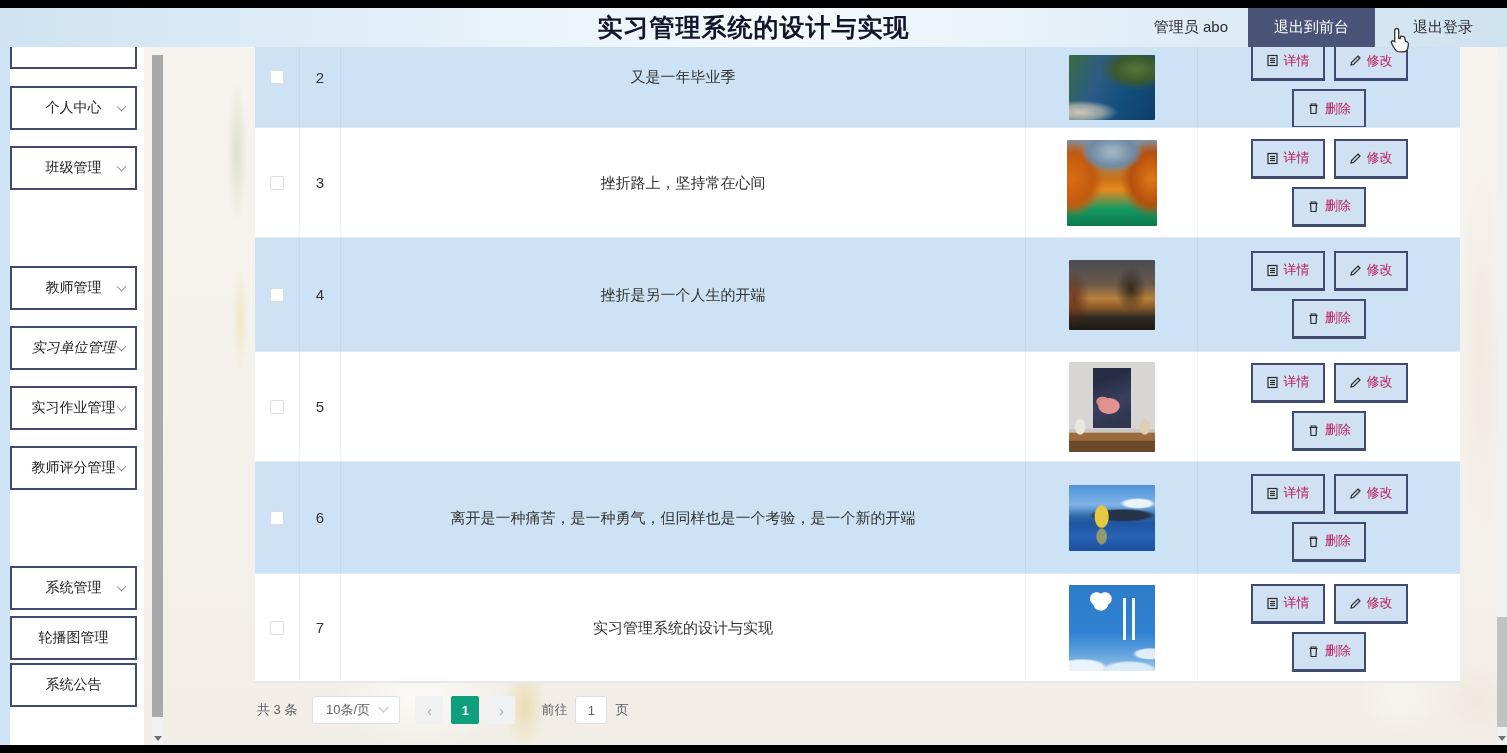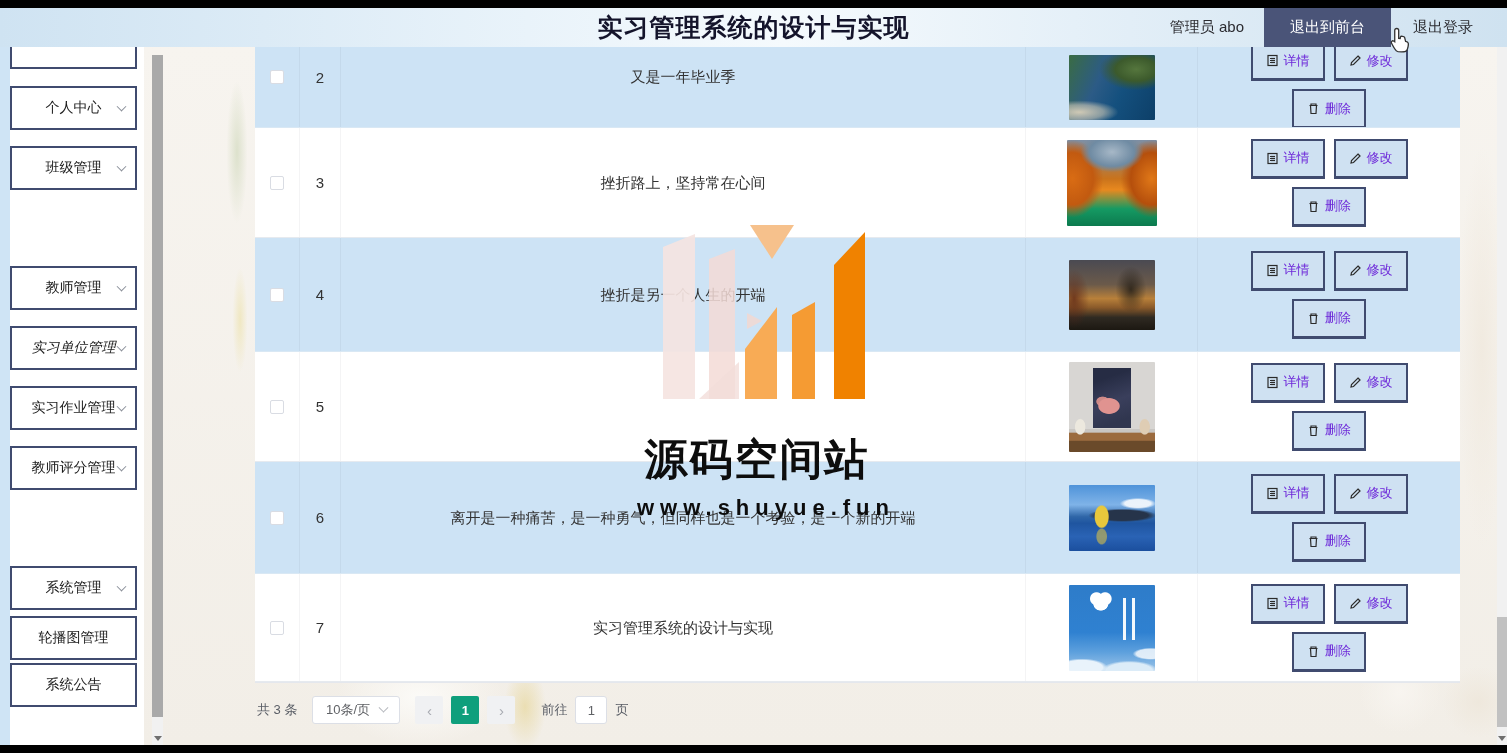--- a/index.html
+++ b/index.html
@@ -8,21 +8,21 @@
          font-family:"Liberation Sans","DejaVu Sans",sans-serif;}
 
   
   .header{position:absolute;left:0;top:8px;width:1507px;height:39px;z-index:10;
     background:linear-gradient(90deg,#cfe3f2 0%,#e9f3fa 35%,#f5fafd 52%,#e2eef7 75%,#cfe2f0 100%);}
   .header-title{position:absolute;left:0;right:0;top:0;height:39px;line-height:39px;text-align:center;
     font-size:25px;font-weight:700;color:#14142b;letter-spacing:1px;}
   .header-right{position:absolute;right:28px;top:0;height:39px;display:flex;align-items:stretch;z-index:2;}
   .header-user{font-size:15px;color:#2b2b30;display:flex;align-items:center;margin-right:20px;}
   .exit-front{background:#4a5478;color:#fff;font-size:15px;border:none;padding:0 26px;display:flex;align-items:center;cursor:pointer;}
-  .logout{background:transparent;border:none;font-size:15px;color:#2b2b30;display:flex;align-items:center;margin-left:16px;cursor:pointer;}
+  .logout{background:transparent;border:none;font-size:15px;color:#2b2b30;display:flex;align-items:center;margin-left:32px;cursor:pointer;}
 
   
   .body{position:absolute;left:0;top:47px;width:1507px;height:698px;overflow:hidden;
     background:
       radial-gradient(ellipse 120px 70px at 420px 650px, rgba(252,251,248,.95), transparent 70%),
       radial-gradient(ellipse 30px 60px at 525px 660px, rgba(230,213,150,.65), transparent 70%),
       radial-gradient(circle 55px at 1400px 645px, rgba(248,245,240,.95), transparent 75%),
       radial-gradient(circle 45px at 1478px 655px, rgba(238,231,219,.9), transparent 80%),
       radial-gradient(ellipse 14px 95px at 237px 105px, rgba(216,222,198,.85), transparent 75%),
       radial-gradient(ellipse 10px 70px at 240px 273px, rgba(238,228,180,.75), transparent 75%),
@@ -52,21 +52,21 @@
   .c-idx{width:41px;font-size:15px;color:#333;border-right:1px solid rgba(31,45,61,.05);}
   .c-title{width:685px;font-size:15px;color:#333;text-align:center;padding:0 14px;border-right:1px solid rgba(31,45,61,.05);line-height:1.45;}
   .c-img{width:172px;border-right:1px solid rgba(31,45,61,.05);}
   .c-act{width:262px;flex-direction:column;}
   .h81{height:81px;} .h110{height:110px;} .h114{height:114px;} .h112{height:112px;} .h108{height:108px;}
   .checkbox{width:14px;height:14px;background:#fff;border:1px solid #d9dce3;border-radius:2px;cursor:pointer;}
   .raise{padding-bottom:20px;}
 
   .act-line{display:flex;gap:9px;}
   .btn{height:40px;min-width:74px;background:#cfe1f2;border:2px solid #404b6f;border-bottom-width:3px;
-    display:inline-flex;align-items:center;justify-content:center;gap:5px;font-size:13px;color:#6d28d9;
+    display:inline-flex;align-items:center;justify-content:center;gap:5px;font-size:13px;color:#be185d;
     cursor:pointer;font-family:inherit;padding:0 10px;}
   .btn svg{flex:0 0 auto;}
   .act-del{margin-top:8px;}
   .act-cut{align-self:center;margin-top:-4px;}
 
   
   .thumb{border-radius:1px;}
   [data-img="coastal-bay"]{width:86px;height:65px;background:
     radial-gradient(ellipse 60% 45% at 78% 22%, #55763d 0%, #3c5a2c 40%, transparent 72%),
     radial-gradient(ellipse 70% 28% at 12% 88%, #cfc9b5 0%, rgba(207,201,181,.6) 40%, transparent 65%),
@@ -407,34 +407,20 @@
               <svg width="13" height="13" viewBox="0 0 13 13" fill="none" stroke="#2b2b2b" stroke-width="1.2">
                 <path d="M2.5 3.5h8M4 3.5V2h5v1.5M3.5 3.5l.5 8h5l.5-8"></path>
               </svg>
               <span>删除</span>
             </button>
         </div>
       </div>
 
     </div>
 
-    <div class="watermark">
-      <svg width="216" height="176" viewBox="0 0 216 176">
-        <polygon points="14,174 14,22 46,9 46,174" fill="#f5e4e1" opacity="0.92"></polygon>
-        <polygon points="60,174 60,34 86,24 86,174" fill="#f3dbd6" opacity="0.85"></polygon>
-        <polygon points="98,88 113,96 98,104" fill="#f0d8d4" opacity="0.9"></polygon>
-        <polygon points="50,174 90,137 90,174" fill="#f2ddda" opacity="0.8"></polygon>
-        <polygon points="101,0 145,0 123,34" fill="#f6c18c"></polygon>
-        <polygon points="96,174 96,124 128,82 128,174" fill="#f8ab55"></polygon>
-        <polygon points="143,174 143,90 166,77 166,174" fill="#f59b33"></polygon>
-        <polygon points="185,174 185,40 216,7 216,174" fill="#f08200"></polygon>
-      </svg>
-      <div class="wm-title">源码空间站</div>
-      <div class="wm-url">www.shuyue.fun</div>
-    </div>
 
     <div class="pagination">
       <span>共 3 条</span>
       <div class="pg-select">
         <span>10条/页</span>
         <span class="chev"></span>
       </div>
       <button class="pg-btn pg-prev">‹</button>
       <button class="pg-btn pg-cur">1</button>
       <button class="pg-btn">›</button>

